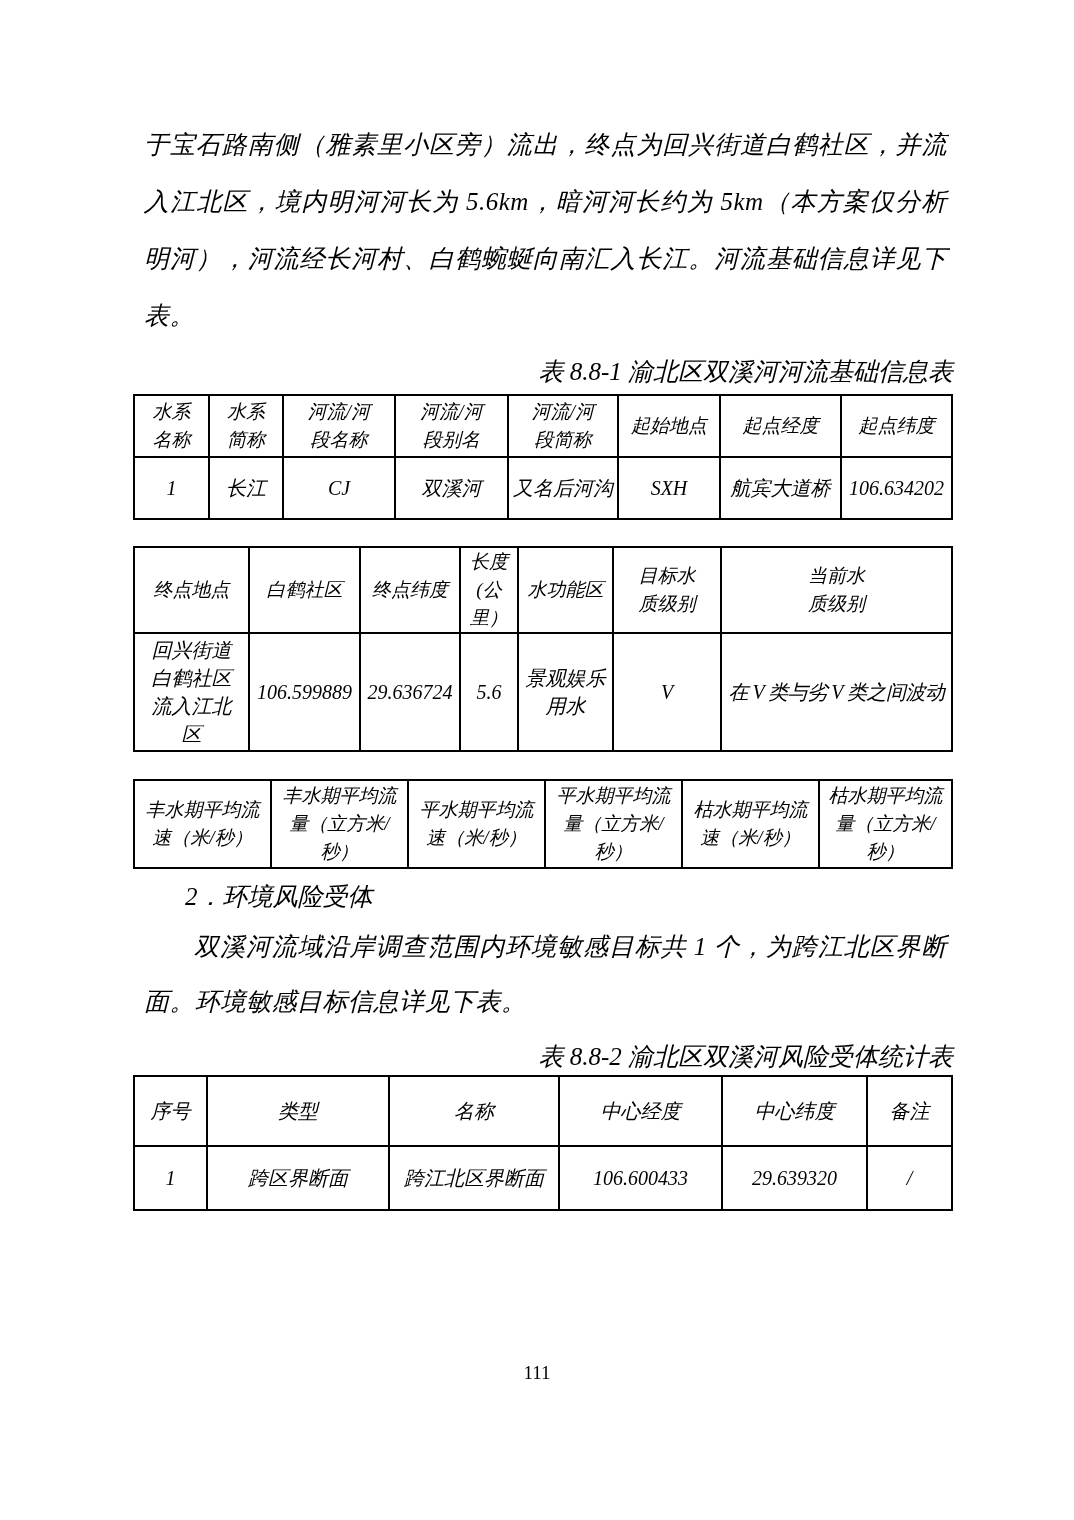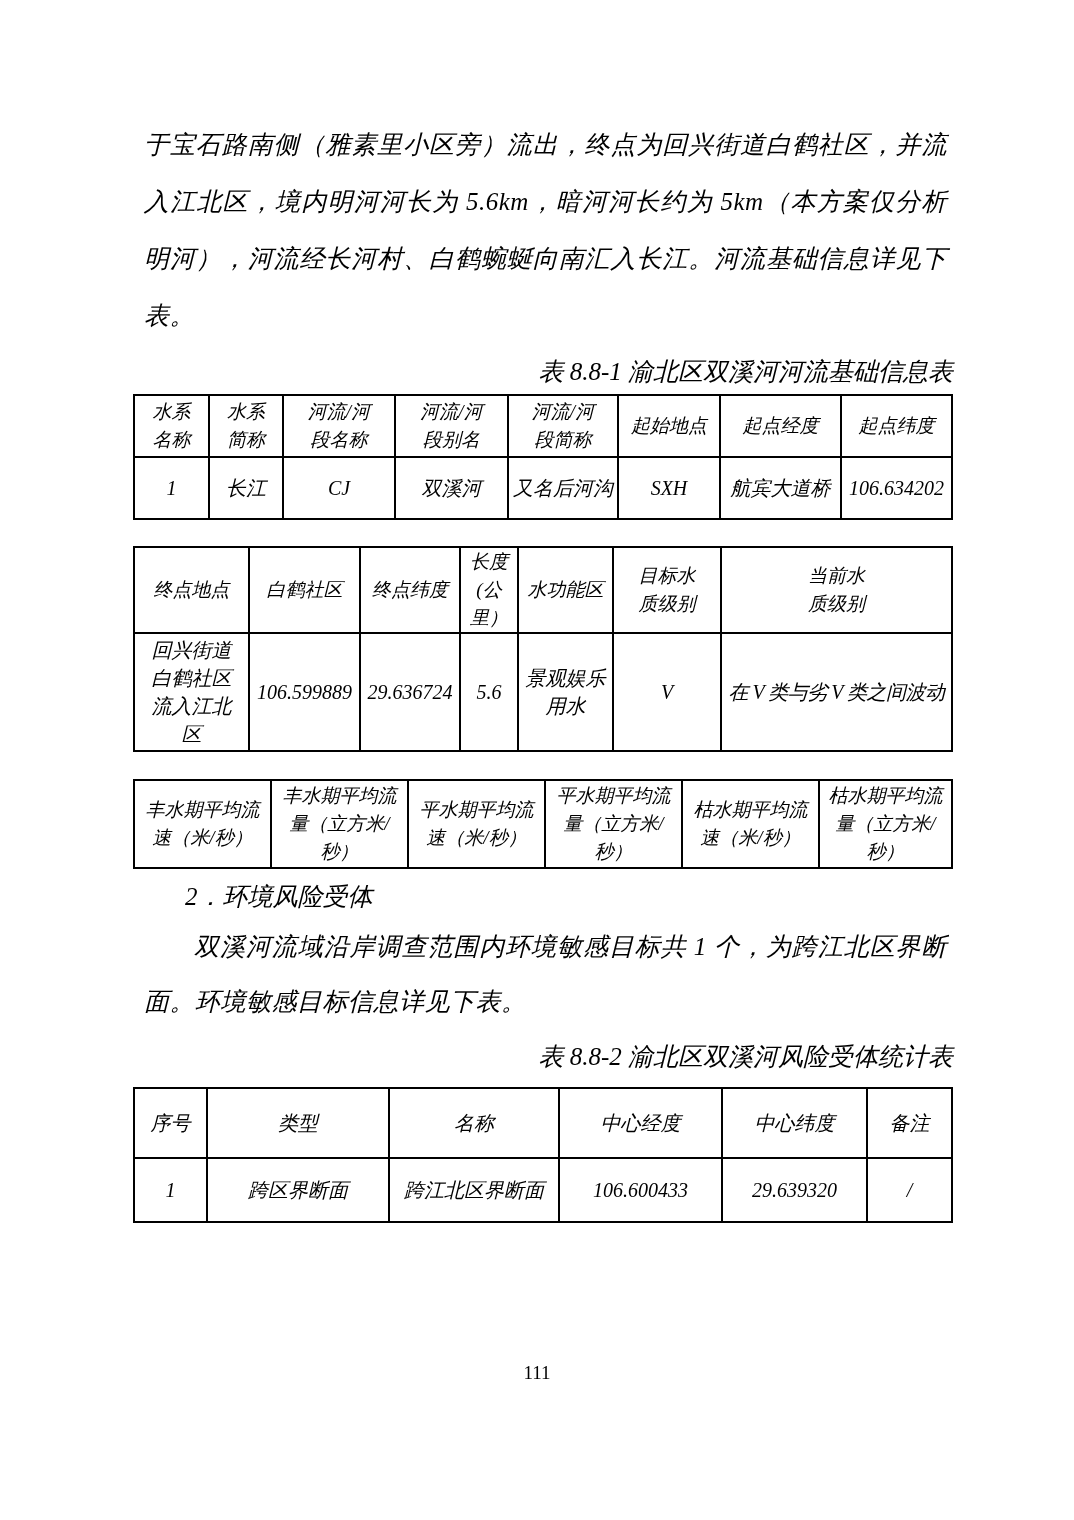--- a/index.html
+++ b/index.html
@@ -59,21 +59,21 @@
   .t1 { margin-top: 4px; }
   .t1 .hr th { height: 60px; }
   .t1 .dr td { height: 60px; font-size: 20px; }
   .t2 { margin-top: 26px; }
   .t2 .hr th { height: 82px; }
   .t2 .dr td { height: 116px; font-size: 20px; }
   .t2 .dr td.cell-wide { white-space: nowrap; letter-spacing: -0.5px; }
   .t3 { margin-top: 27px; }
   .t3 .hr th { height: 86px; }
   .t3 .dr td { height: 42px; font-size: 20px; }
-  .t4 { margin-top: 12px; }
+  .t4 { margin-top: 0; }
   .t4 .hr th { height: 68px; font-size: 20px; }
   .t4 .dr td { height: 62px; font-size: 20px; }
   .page-number {
     position: absolute;
     left: 0;
     top: 1362px;
     width: 1074px;
     text-align: center;
     font-size: 19px;
   }

